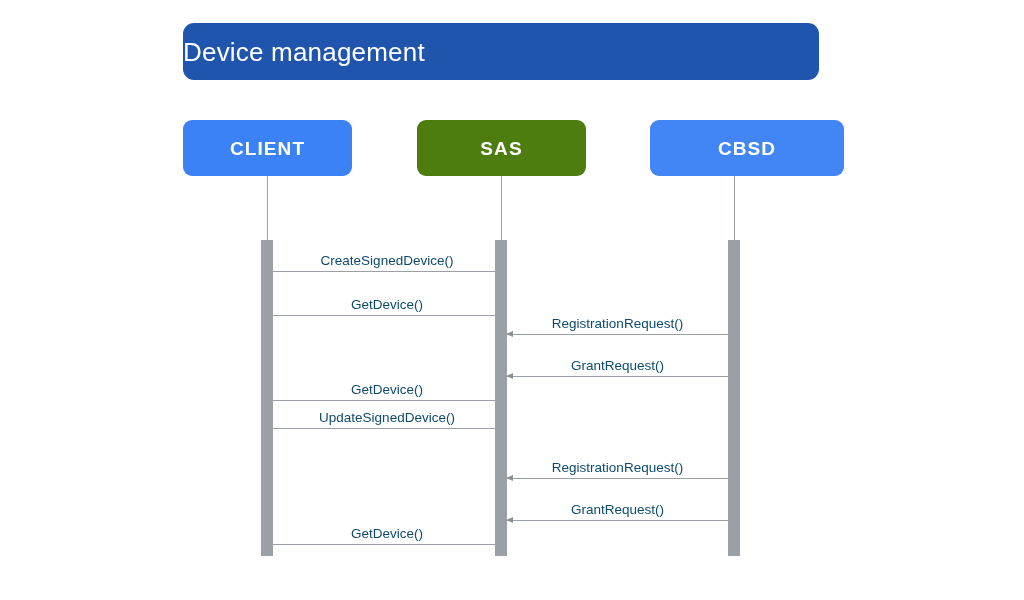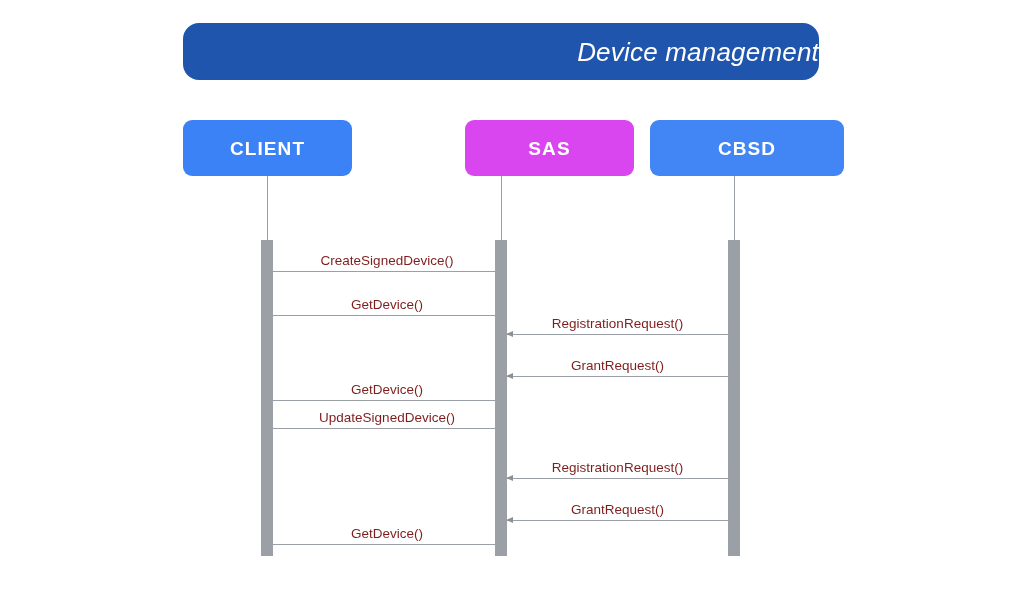--- a/index.html
+++ b/index.html
@@ -22,26 +22,25 @@
     background: #ffffff;
   }
 
   
   .title-bar {
     position: absolute;
     left: 183px;
     top: 23px;
     width: 636px;
     height: 57px;
-    border-radius: 16px;
+    border-radius: 11px;
     background: #1f55ad;
     display: flex;
     align-items: center;
-    justify-content: flex-end;
-    font-style: italic;
+    justify-content: flex-start;
   }
   .title-text {
     color: #ffffff;
     font-size: 26px;
     font-weight: 400;
     letter-spacing: 0.2px;
     line-height: 1;
   }
 
   
@@ -99,21 +98,21 @@
   }
   .arrowhead.left {
     left: -1px;
     border-right: 7px solid #8a9096;
   }
   .message-label {
     position: absolute;
     bottom: 5px;
     width: 100%;
     text-align: center;
-    color: #7f1d1d;
+    color: #0c4a6e;
     font-size: 13.5px;
     font-weight: 400;
     white-space: nowrap;
     line-height: 1;
   }
 </style>
 </head>
 <body>
 
 <div id="diagram">
@@ -167,21 +166,21 @@
       </div>
       <div class="message" style="left: 273px; top: 544px; width: 228px;">
         <div class="arrowhead right"></div>
         <div class="message-label">GetDevice()</div>
       </div>
     </div>
   <div id="participant-layer">
       <div class="participant" style="left: 183px; top: 120px; width: 169px; background: #3b82f6;">
         <span class="participant-label">CLIENT</span>
       </div>
-      <div class="participant" style="left: 417px; top: 120px; width: 169px; background: #d946ef; margin-left: 48px;">
+      <div class="participant" style="left: 417px; top: 120px; width: 169px; background: #4d7c0f;">
         <span class="participant-label">SAS</span>
       </div>
       <div class="participant" style="left: 650px; top: 120px; width: 194px; background: rgb(66, 133, 244);">
         <span class="participant-label">CBSD</span>
       </div>
     </div>
 
 </div>
 
 </body></html>

